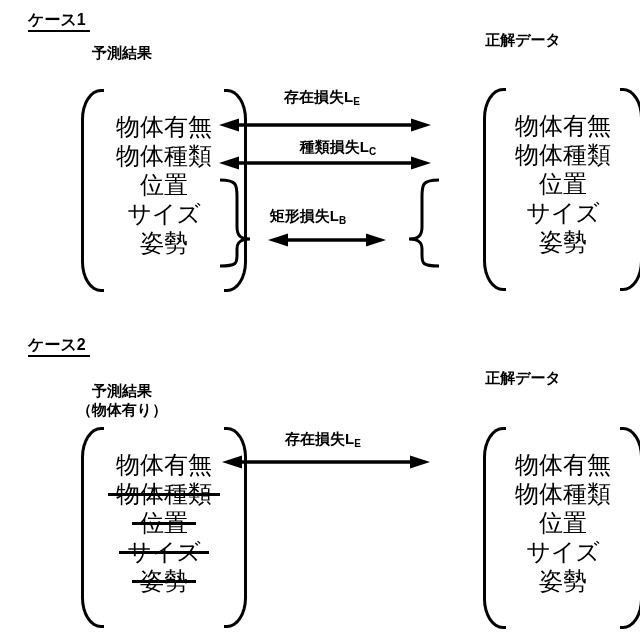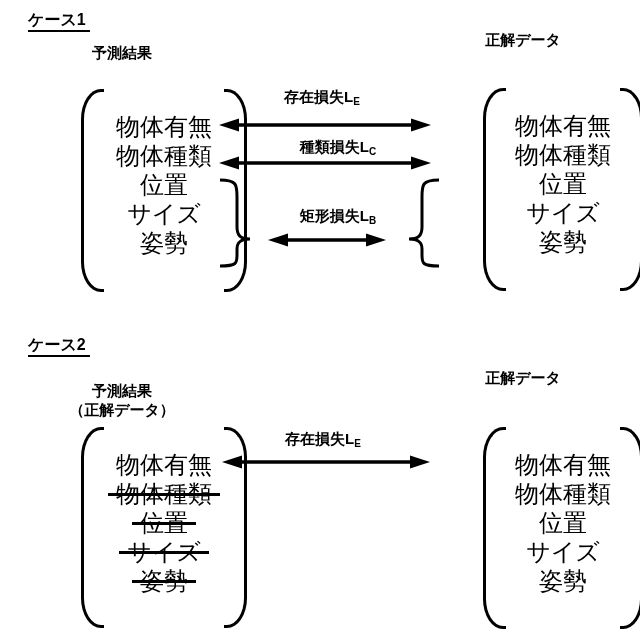--- a/index.html
+++ b/index.html
@@ -155,34 +155,34 @@
     <polygon points="212,8 192,1.5 192,14.5" fill="#000"></polygon>
   </svg>
 
   <svg class="shape" style="left:216px; top:177px;" width="36" height="92" viewBox="0 0 36 92">
     <path d="M 4 3 C 21 3, 21 8, 21 20 L 21 50 C 21 59, 25 62, 34 62 C 25 62, 21 65, 21 72 L 21 78 C 21 86, 21 89, 4 89" fill="none" stroke="#000" stroke-width="3"></path>
   </svg>
   <svg class="shape" style="left:407px; top:177px;" width="36" height="92" viewBox="0 0 36 92">
     <path d="M 32 3 C 15 3, 15 8, 15 20 L 15 50 C 15 59, 11 62, 2 62 C 11 62, 15 65, 15 72 L 15 78 C 15 86, 15 89, 32 89" fill="none" stroke="#000" stroke-width="3"></path>
   </svg>
 
-  <div class="loss-label" style="left:338px; top:207px;">
+  <div class="loss-label" style="left:308px; top:207px;">
     <span>矩形損失L</span><sub>B</sub>
   </div>
   <svg class="shape" style="left:268px; top:232px;" width="118" height="16" viewBox="0 0 118 16">
     <line x1="16" y1="8" x2="102" y2="8" stroke="#000" stroke-width="3.5"></line>
     <polygon points="0,8 20,1.5 20,14.5" fill="#000"></polygon>
     <polygon points="118,8 98,1.5 98,14.5" fill="#000"></polygon>
   </svg>
 
   <div class="case-title" style="left:28px; top:336px;">ケース2</div>
 
   <div class="col-head" style="left:57px; top:381px; width:130px;">
     <div>予測結果</div>
-    <div>（正解データ）</div>
+    <div>（物体有り）</div>
   </div>
 
   <div class="col-head" style="left:458px; top:368px; width:130px;">正解データ</div>
 
   <div class="matrix" style="left:48px; top:427px; width:166px; height:201px;">
     <div class="paren left"></div>
     <div class="items">
       <div class="mitem">物体有無</div>
       <div class="mitem struck">物体種類</div>
       <div class="mitem struck">位置</div>

